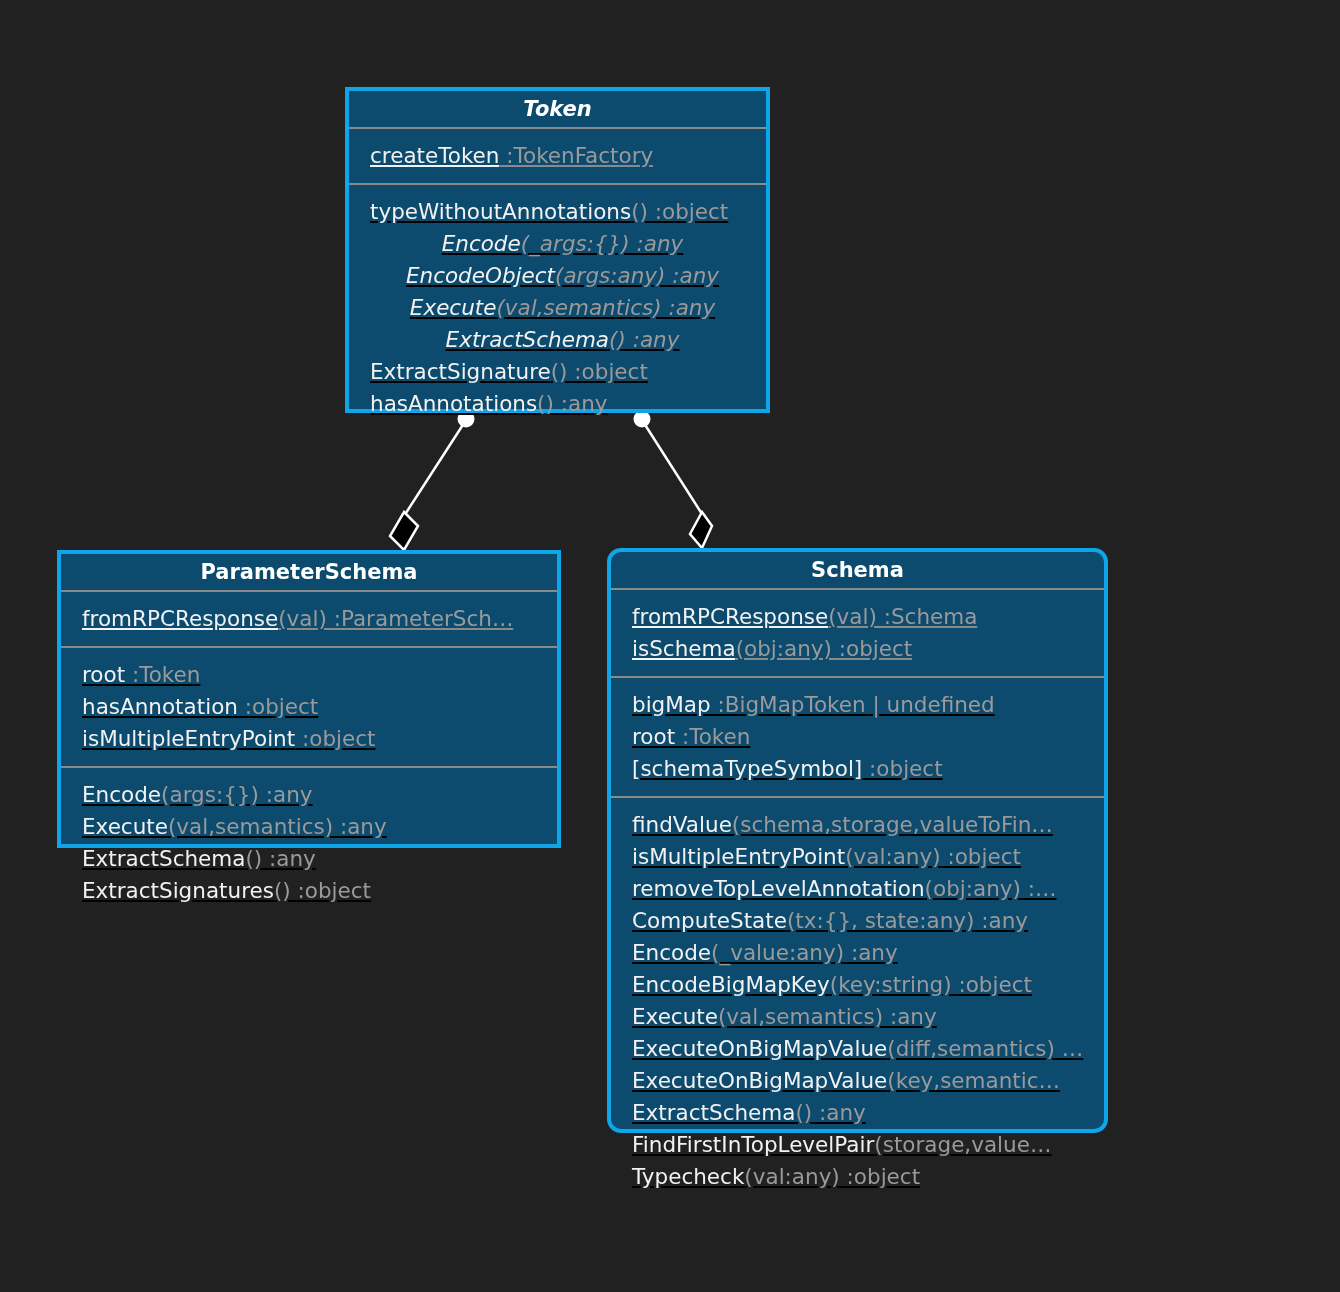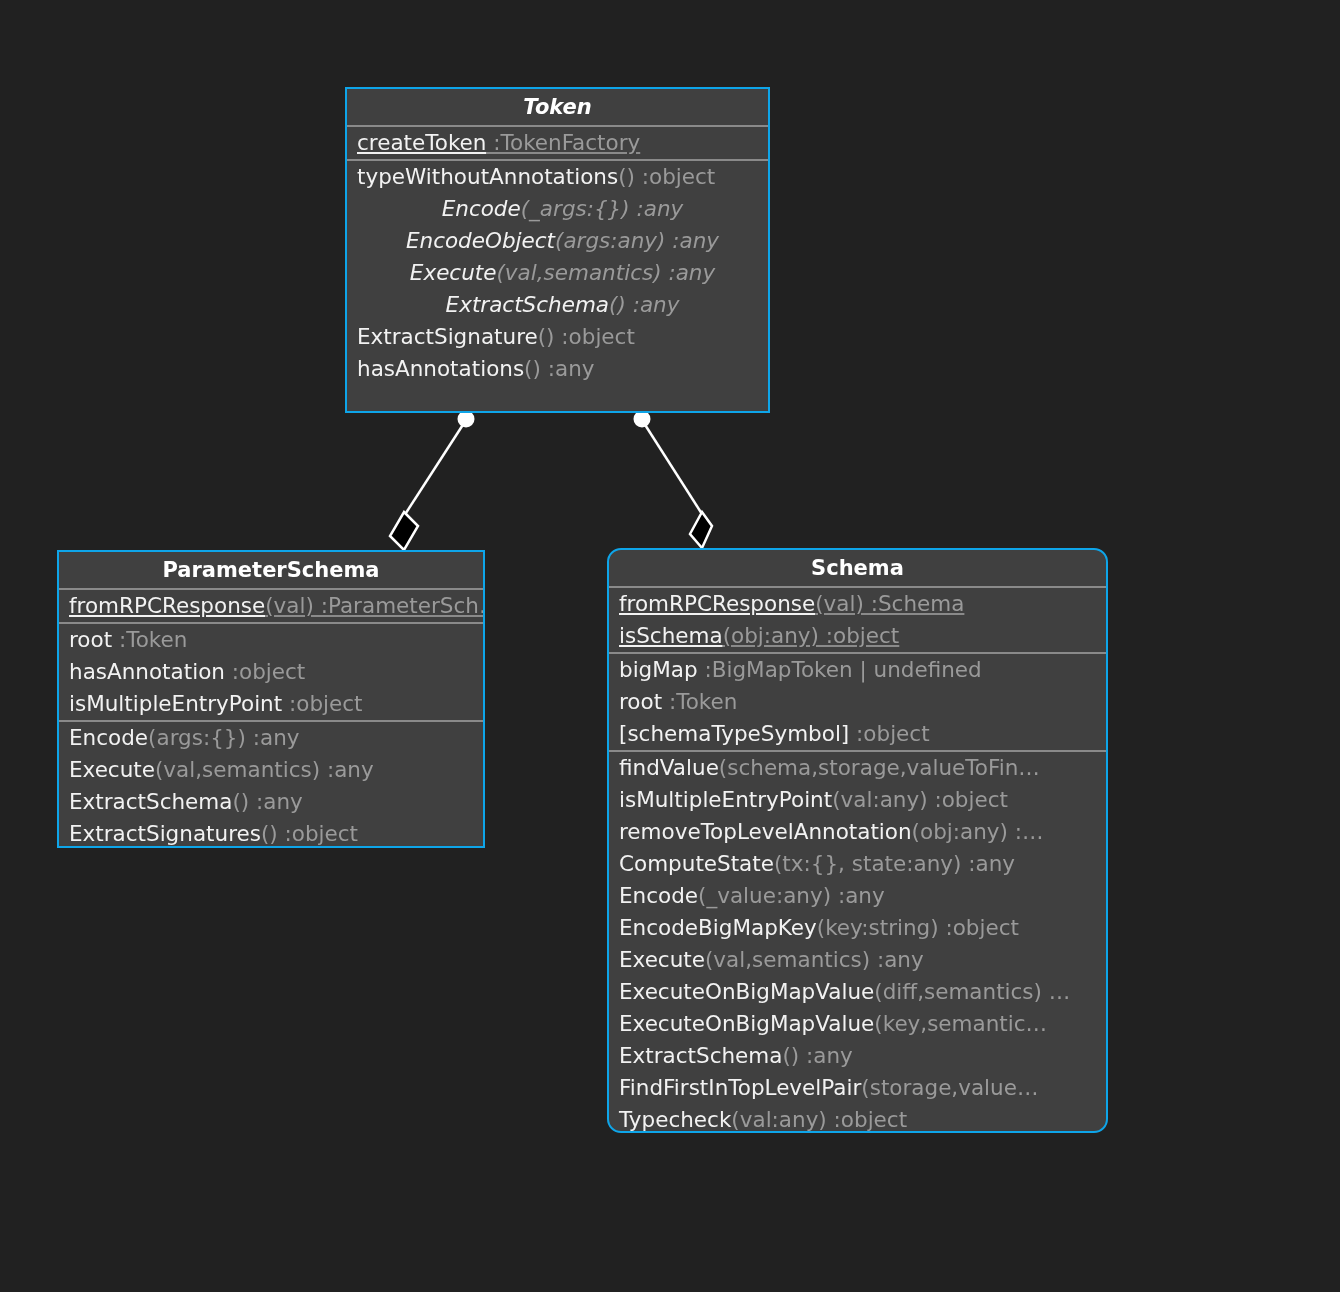--- a/index.html
+++ b/index.html
@@ -11,39 +11,40 @@
     width: 1340px;
     height: 1292px;
     position: relative;
     overflow: hidden;
     font-family: "DejaVu Sans", sans-serif;
   }
 
   
   .uml-box {
     position: absolute;
-    background: #404040;
-    border: 2px solid #0ea5e9;
+    background: #0c4a6e;
+    border: 4px solid #0ea5e9;
     box-sizing: border-box;
   }
   .uml-title {
     text-align: center;
     color: #ffffff;
     font-weight: bold;
     font-size: 21px;
     line-height: 36px;
     height: 36px;
     white-space: nowrap;
     overflow: hidden;
   }
   .uml-title.abstract { font-style: italic; }
 
   .uml-section {
     border-top: 2px solid #8a8a8a;
-    padding: 0;
+    padding: 11px;
+    text-decoration: underline;
   }
 
   .uml-row {
     color: #f2f2f2;
     font-size: 21.5px;
     line-height: 32px;
     height: 32px;
     padding: 0 0 0 10px;
     white-space: nowrap;
     overflow: hidden;
@@ -108,21 +109,21 @@
     </div>
     <div class="uml-row">
       <span class="nm">ExtractSignature</span><span class="sig">() :object</span>
     </div>
     <div class="uml-row">
       <span class="nm">hasAnnotations</span><span class="sig">() :any</span>
     </div>
   </div>
 </div>
 
-<div class="uml-box" style="left:57px; top:550px; width:428px; height:298px;">
+<div class="uml-box" style="left:57px; top:550px; width:504px; height:298px;">
   <div class="uml-title">ParameterSchema</div>
 
   <div class="uml-section">
     <div class="uml-row static">
       <span class="nm">fromRPCResponse</span><span class="sig">(val) :ParameterSch…</span>
     </div>
   </div>
 
   <div class="uml-section">
     <div class="uml-row">

